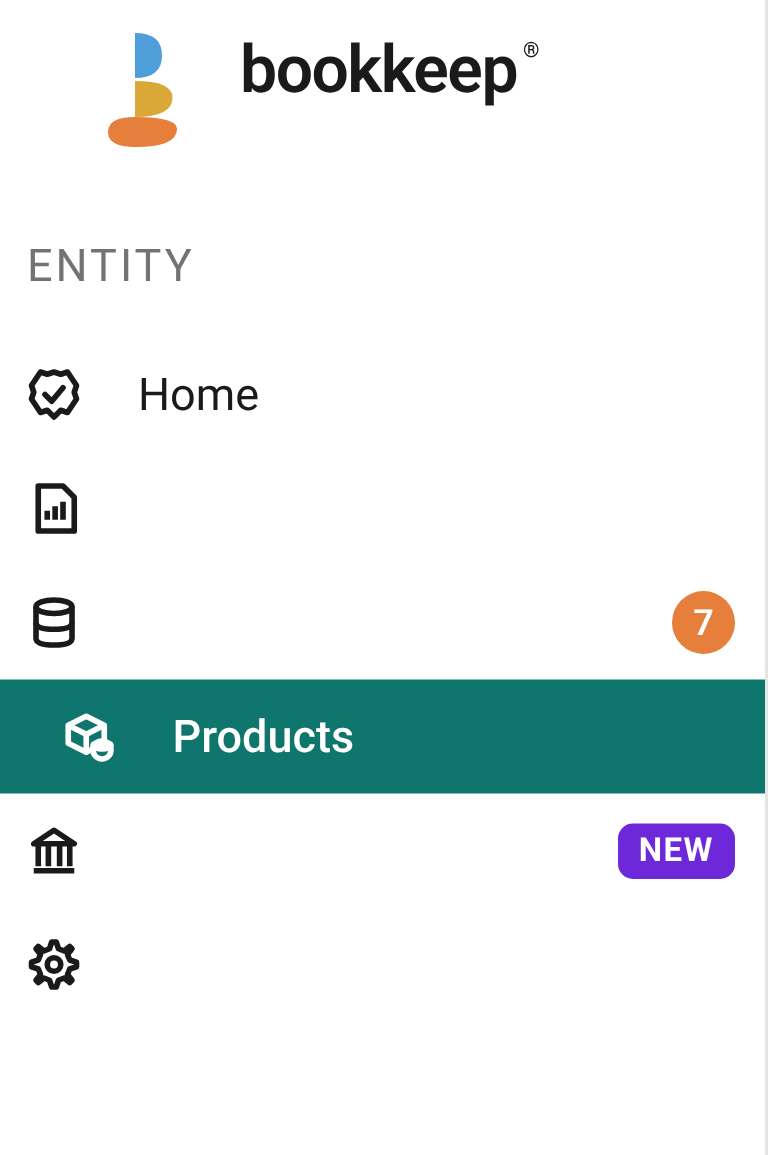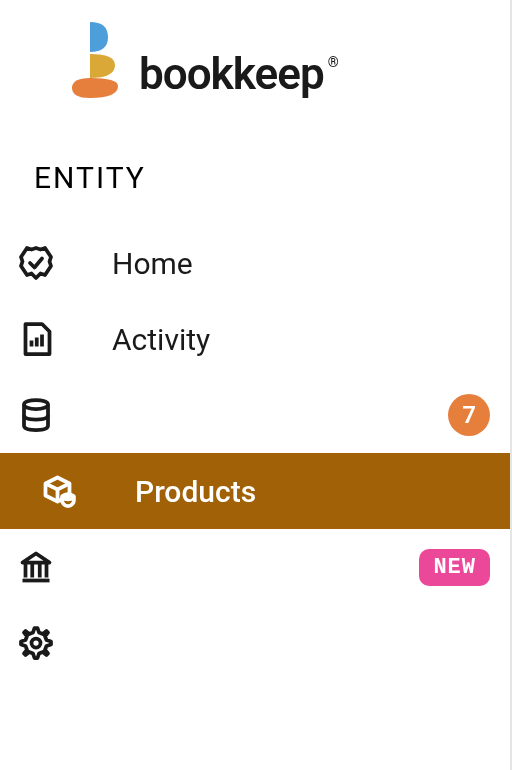--- a/index.html
+++ b/index.html
@@ -11,22 +11,22 @@
       width: 512px;
       height: 770px;
       font-family: -apple-system, BlinkMacSystemFont, 'Segoe UI', Roboto, sans-serif;
       background: #fff;
       border-right: 2px solid #e5e5e5;
       position: relative;
     }
     .logo-area {
       padding: 20px 0 60px 70px;
       display: flex;
-      align-items: flex-end;
-      gap: 9px;
+      align-items: flex-start;
+      gap: 30px;
     }
     .logo-mark {
       width: 60px;
       height: 80px;
       position: relative;
     }
     .logo-mark svg {
       width: 100%;
       height: 100%;
     }
@@ -40,34 +40,32 @@
     .logo-text .reg {
       font-size: 14px;
       position: absolute;
       top: 6px;
       right: -14px;
     }
     .section-label {
       padding: 0 0 30px 18px;
       font-size: 30px;
       font-weight: 400;
-      color: #000000;
+      color: #737373;
       letter-spacing: 2px;
-      margin-left: 16px;
     }
     .nav-item {
       display: flex;
       align-items: center;
       padding: 18px 20px 18px 16px;
       cursor: pointer;
       position: relative;
-      gap: 20px;
     }
     .nav-item.active {
-      background: #a16207;
+      background: #0f766e;
       padding-left: 39px;
     }
     .nav-item .icon {
       width: 40px;
       height: 40px;
       display: flex;
       align-items: center;
       justify-content: center;
       flex-shrink: 0;
     }
@@ -107,28 +105,27 @@
       display: flex;
       align-items: center;
       justify-content: center;
       color: #fff;
       font-size: 24px;
       font-weight: 600;
     }
     .badge-new {
       position: absolute;
       right: 20px;
-      background: #ec4899;
+      background: #6d28d9;
       color: #fff;
       padding: 6px 14px;
       border-radius: 10px;
       font-size: 22px;
       font-weight: 700;
       letter-spacing: 1px;
-      font-family: Liberation Mono, monospace;
     }
   </style>
 </head>
 <body>
 
 <div class="logo-area">
   <div class="logo-mark">
     <svg viewBox="0 0 60 80">
       <path d="M 20 2 L 20 32 Q 38 32 38 17 Q 38 2 20 2 Z" fill="#4d9ed9" stroke="none"></path>
       <path d="M 20 34 L 20 58 Q 45 58 45 45 Q 45 34 20 34 Z" fill="#d9a837" stroke="none"></path>
@@ -154,21 +151,20 @@
 
 <div class="nav-item">
   <span class="icon">
     <svg viewBox="0 0 24 24">
       <path d="M 5 2 L 16 2 L 21 7 L 21 22 L 5 22 Z" stroke-linejoin="round"></path>
       <line x1="9" y1="17" x2="9" y2="13"></line>
       <line x1="12.5" y1="17" x2="12.5" y2="11"></line>
       <line x1="16" y1="17" x2="16" y2="9"></line>
     </svg>
   </span>
-  <span class="label">Activity</span>
 </div>
 
 <div class="nav-item">
   <span class="icon">
     <svg viewBox="0 0 24 24">
       <ellipse cx="12" cy="5" rx="8" ry="3"></ellipse>
       <path d="M 4 5 L 4 12 Q 4 15 12 15 Q 20 15 20 12 L 20 5"></path>
       <path d="M 4 12 L 4 19 Q 4 22 12 22 Q 20 22 20 19 L 20 12"></path>
     </svg>
   </span>

